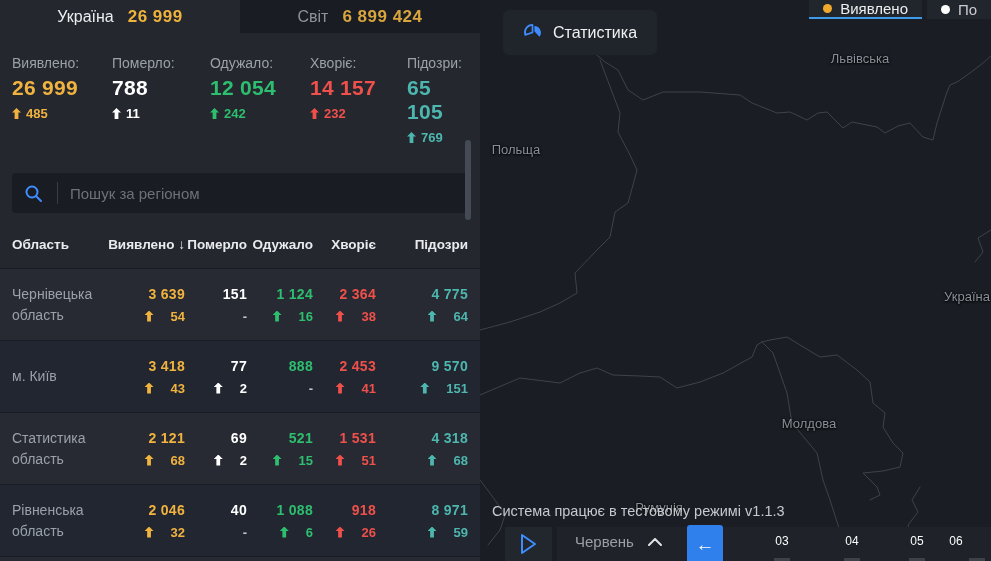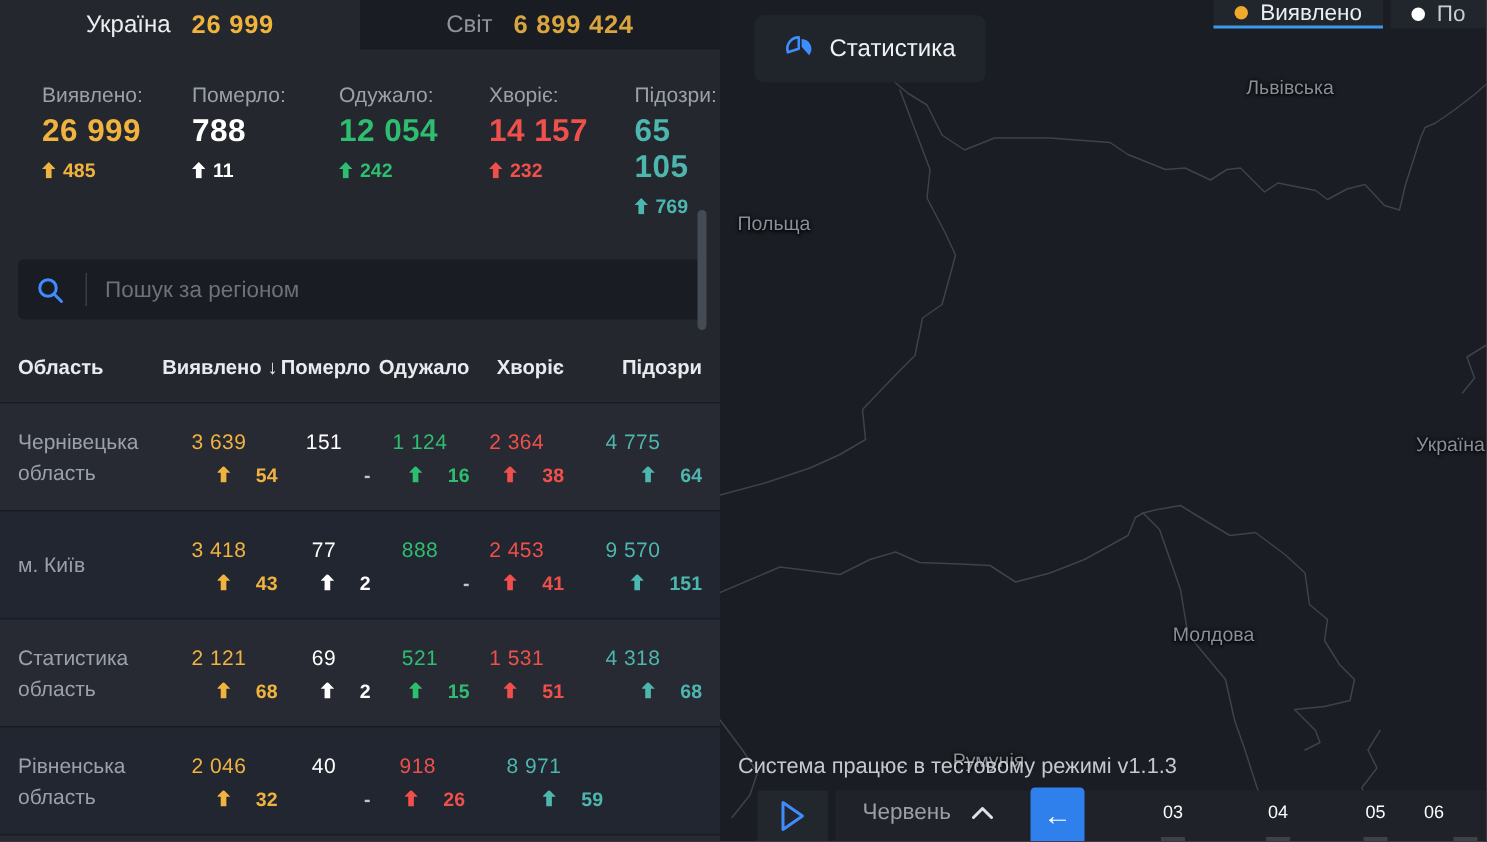--- a/index.html
+++ b/index.html
@@ -11,21 +11,21 @@
   .panel { position:absolute; left:0; top:0; width:480px; height:561px; background:#24272e; }
 
   .top-tabs { display:flex; height:33px; }
   .top-tab { width:240px; display:flex; align-items:center; justify-content:center; gap:14px; cursor:pointer; }
   .top-tab .t-label { font-size:16px; color:#eceef1; }
   .top-tab .t-value { font-size:17px; color:#f0b43c; font-weight:bold; letter-spacing:.5px; }
   .top-tab.inactive { background:#191c22; }
   .top-tab.inactive .t-label { color:#8e939b; }
   .top-tab.inactive .t-value { color:#d9a53e; }
 
-  .stats { display:grid; grid-template-columns:100px 98px 100px 97px auto; padding:22px 12px 14px 28px; }
+  .stats { display:grid; grid-template-columns:100px 98px 100px 97px auto; padding:22px 12px 14px 12px; }
   .stat .s-label { font-size:14px; color:#9aa1a9; margin-bottom:5px; }
   .stat .s-value { font-size:21px; font-weight:bold; letter-spacing:.3px; }
   .stat .s-delta { margin-top:6px; font-size:13px; font-weight:bold; display:flex; align-items:center; gap:5px; }
 
   .arrow-up { display:inline-block; width:9px; height:11px; background:currentColor;
     clip-path:polygon(50% 0,100% 42%,71% 42%,71% 100%,29% 100%,29% 42%,0 42%); }
 
   .c-yellow { color:#f1b33f; }
   .c-white  { color:#ffffff; }
   .c-green  { color:#2ebe6f; }
@@ -49,21 +49,21 @@
   .col4 { width:63px; text-align:right; }
   .col5 { width:92px; text-align:right; }
   .sort-ic { color:#e9ebee; font-size:13px; }
 
   .tbody { margin-top:16px; }
   .trow { display:flex; padding:0 12px; align-items:center; height:72px;
     border-top:1px solid #191c22; cursor:pointer; }
   .trow.odd { background:#272a32; }
   .trow.even { background:#222630; }
   .trow .region { font-size:14px; color:#9aa1a8; line-height:1.45; }
-  .cell .v { font-size:14px; font-weight:normal; letter-spacing:.3px;text-align:center; }
+  .cell .v { font-size:14px; font-weight:bold; letter-spacing:.3px; }
   .cell .d { margin-top:7px; font-size:13px; font-weight:bold;
     display:flex; justify-content:flex-end; align-items:center; gap:17px; }
   .row-sliver { height:9px; background:#272a32; border-top:1px solid #191c22; }
 
   .scroll-thumb { position:absolute; left:465px; top:140px; width:6px; height:80px;
     background:#454b54; border-radius:3px; cursor:pointer; }
 
   
   .map { position:absolute; left:480px; top:0; width:511px; height:561px; background:#1a1d23; overflow:hidden; }
   .map svg.borders { position:absolute; left:0; top:0; }
@@ -307,20 +307,27 @@
               <span class="arrow-up"></span>
               <span>32</span>
             </div>
         </div>
         <div class="col2 cell c-white">
           <div class="v">40</div>
           <div class="d c-dash">
               <span>-</span>
             </div>
         </div>
+        <div class="col3 cell c-green">
+          <div class="v">1 088</div>
+          <div class="d">
+              <span class="arrow-up"></span>
+              <span>6</span>
+            </div>
+        </div>
         <div class="col4 cell c-red">
           <div class="v">918</div>
           <div class="d">
               <span class="arrow-up"></span>
               <span>26</span>
             </div>
         </div>
         <div class="col5 cell c-teal">
           <div class="v">8 971</div>
           <div class="d">

